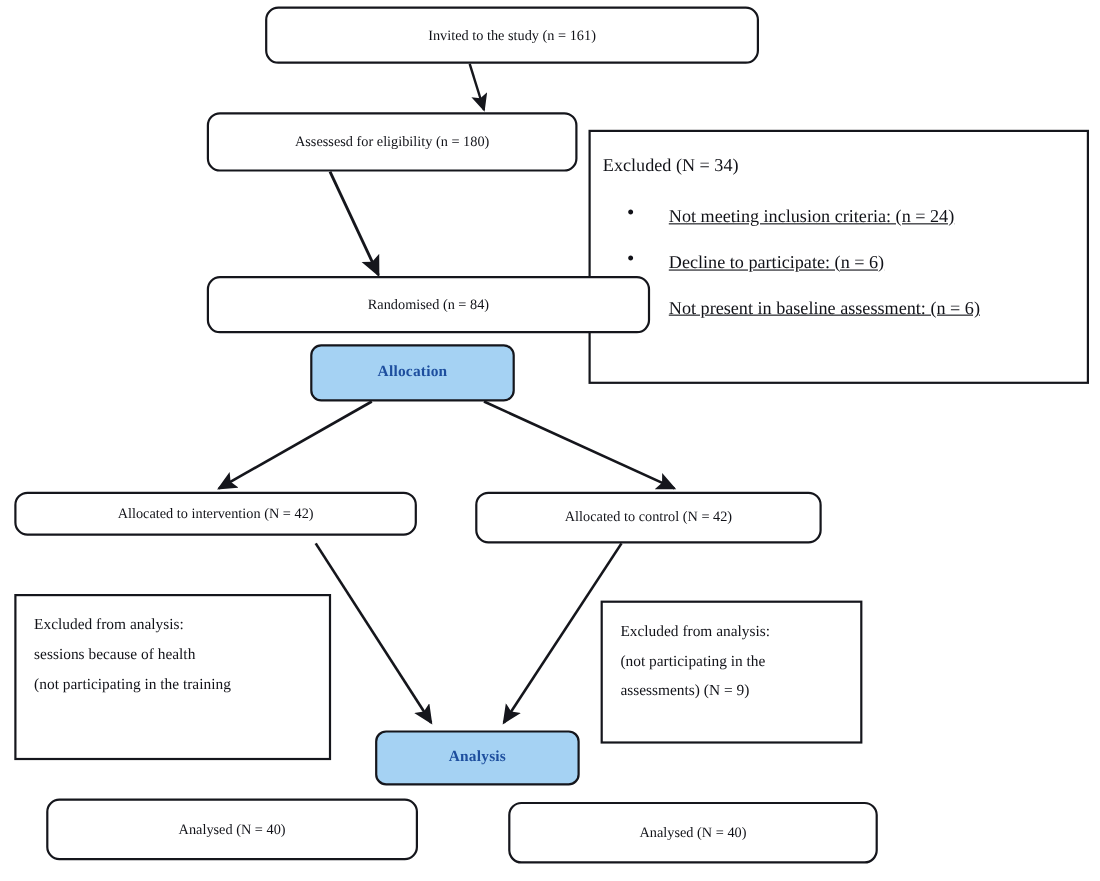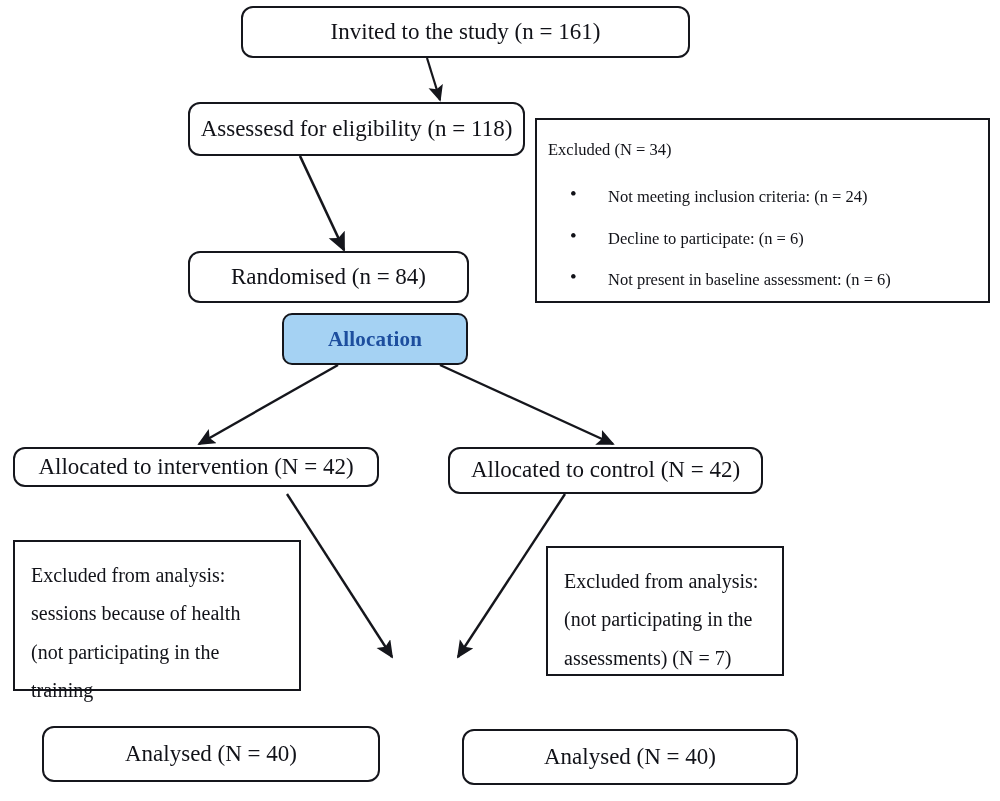--- a/index.html
+++ b/index.html
@@ -27,64 +27,65 @@
   .box {
     position: absolute;
     box-sizing: border-box;
     border: 2.5px solid #15161c;
     background: #ffffff;
     display: flex;
     align-items: center;
     justify-content: center;
     text-align: center;
     color: #111218;
-    font-size: 23px;
+    font-size: 13px;
     line-height: 1.25;
     z-index: 2;
   }
   .rounded {
     border-radius: 12px;
   }
   .sharp {
     border-radius: 0;
   }
   .stage {
     background: #a5d2f3;
     border: 2px solid #15161c;
     border-radius: 10px;
     color: #1d4e9e;
     font-weight: bold;
-    font-size: 21px;
+    font-size: 14px;
     letter-spacing: 0.2px;
   }
   .textbox {
     display: block;
     text-align: left;
     padding: 14px 16px 10px 16px;
-    font-size: 20px;
+    font-size: 14px;
     line-height: 1.92;
   }
   .textbox .hdr {
     display: block;
   }
   .excluded-panel {
     display: block;
     text-align: left;
     padding: 18px 20px;
     font-size: 16.5px;
     line-height: 1.5;
   }
   .excluded-panel .hdr {
     display: block;
     margin-bottom: 22px;
   }
   .excluded-list {
     list-style: none;
     margin: 0;
     padding: 0 0 0 22px;
+    text-decoration: underline;
   }
   .excluded-list li {
     position: relative;
     padding-left: 38px;
     margin-bottom: 17px;
     font-size: 16.5px;
   }
   .excluded-list li::before {
     content: "\2022";
     position: absolute;
@@ -118,60 +119,63 @@
     <line x1="287" y1="494" x2="392" y2="657" stroke="#15161c" stroke-width="2.4" marker-end="url(#ah)"></line>
 
     <line x1="565" y1="494" x2="458" y2="657" stroke="#15161c" stroke-width="2.4" marker-end="url(#ah)"></line>
   </svg>
 
   <div class="box rounded" style="left:241px; top:6px; width:449px; height:52px;">
     <span>Invited to the study (n = 161)</span>
   </div>
 
   <div class="box rounded" style="left:188px; top:102px; width:337px; height:54px;">
-    <span>Assessesd for eligibility (n = 118)</span>
+    <span>Assessesd for eligibility (n = 180)</span>
   </div>
 
-  <div class="box sharp excluded-panel" style="left:535px; top:118px; width:455px; height:185px;padding-left:11px;">
+  <div class="box sharp excluded-panel" style="left:535px; top:118px; width:455px; height:231px;padding-left:11px;">
     <span class="hdr">Excluded (N = 34)</span>
     <ul class="excluded-list">
       <li>Not meeting inclusion criteria: (n = 24)</li>
       <li>Decline to participate: (n = 6)</li>
       <li>Not present in baseline assessment: (n = 6)</li>
     </ul>
   </div>
 
-  <div class="box rounded" style="left:188px; top:251px; width:281px; height:52px;align-items:center;">
+  <div class="box rounded" style="left:188px; top:251px; width:403px; height:52px;align-items:center;">
     <span>Randomised (n = 84)</span>
   </div>
 
   <div class="box rounded stage" style="left:282px; top:313px; width:186px; height:52px;">
     <span>Allocation</span>
   </div>
 
   <div class="box rounded" style="left:13px; top:447px; width:366px; height:40px;">
     <span>Allocated to intervention (N = 42)</span>
   </div>
 
-  <div class="box rounded" style="left:448px; top:447px; width:315px; height:47px;">
+  <div class="box rounded" style="left:432px; top:447px; width:315px; height:47px;">
     <span>Allocated to control (N = 42)</span>
   </div>
 
   <div class="box sharp textbox" style="left:13px; top:540px; width:288px; height:151px;">
     <span class="hdr">Excluded from analysis:</span>
     <span class="hdr">sessions because of health</span>
     <span class="hdr">(not participating in the training</span>
   </div>
 
   <div class="box sharp textbox" style="left:546px; top:546px; width:238px; height:130px;">
     <span class="hdr">Excluded from analysis:</span>
     <span class="hdr">(not participating in the</span>
-    <span class="hdr">assessments) (N = 7)</span>
+    <span class="hdr">assessments) (N = 9)</span>
   </div>
 
+  <div class="box rounded stage" style="left:341px; top:664px; width:186px; height:50px;">
+    <span>Analysis</span>
+  </div>
 
   <div class="box rounded" style="left:42px; top:726px; width:338px; height:56px;">
     <span>Analysed (N = 40)</span>
   </div>
 
   <div class="box rounded" style="left:462px; top:729px; width:336px; height:56px;">
     <span>Analysed (N = 40)</span>
   </div>
 
 </div>

